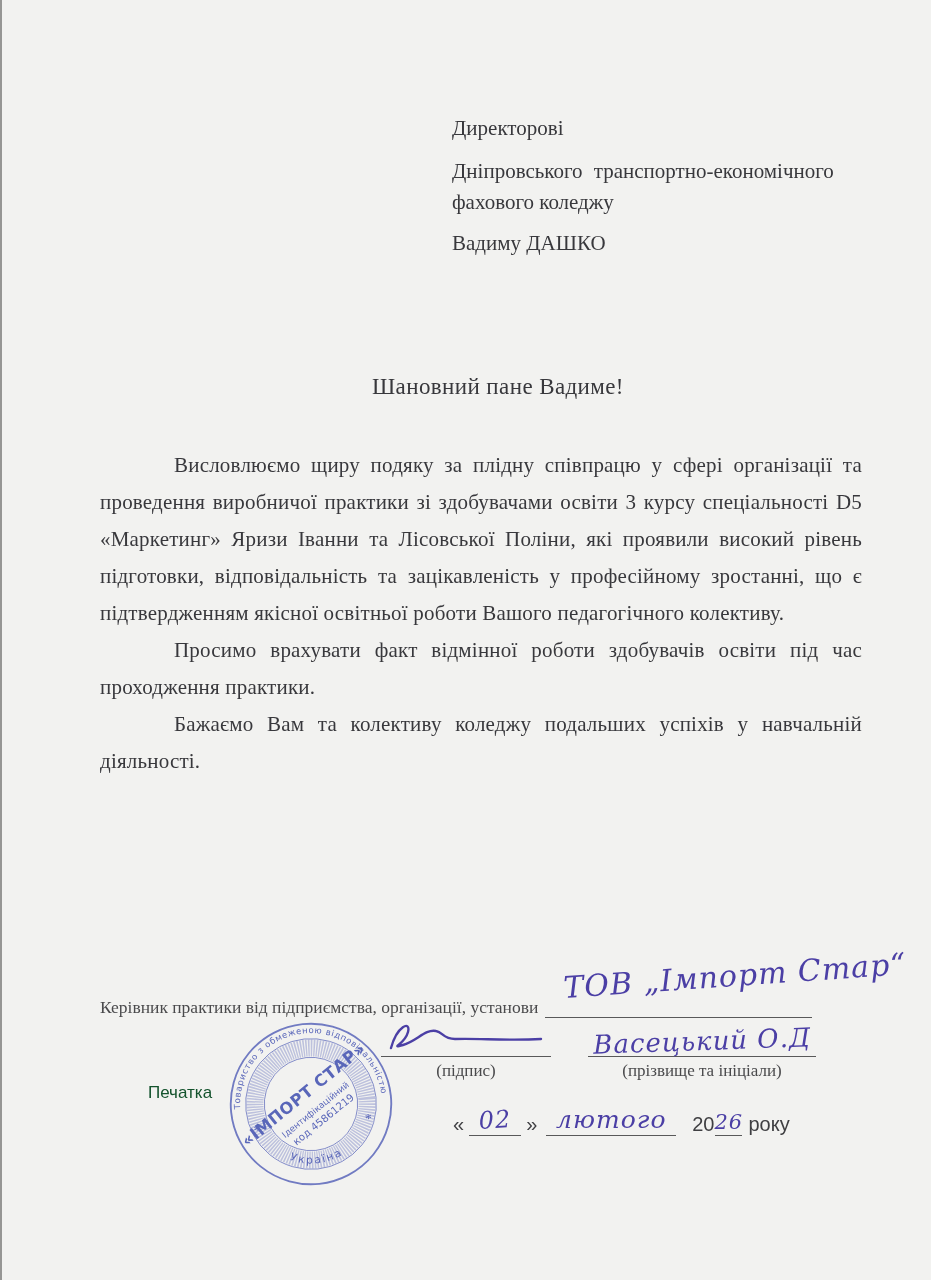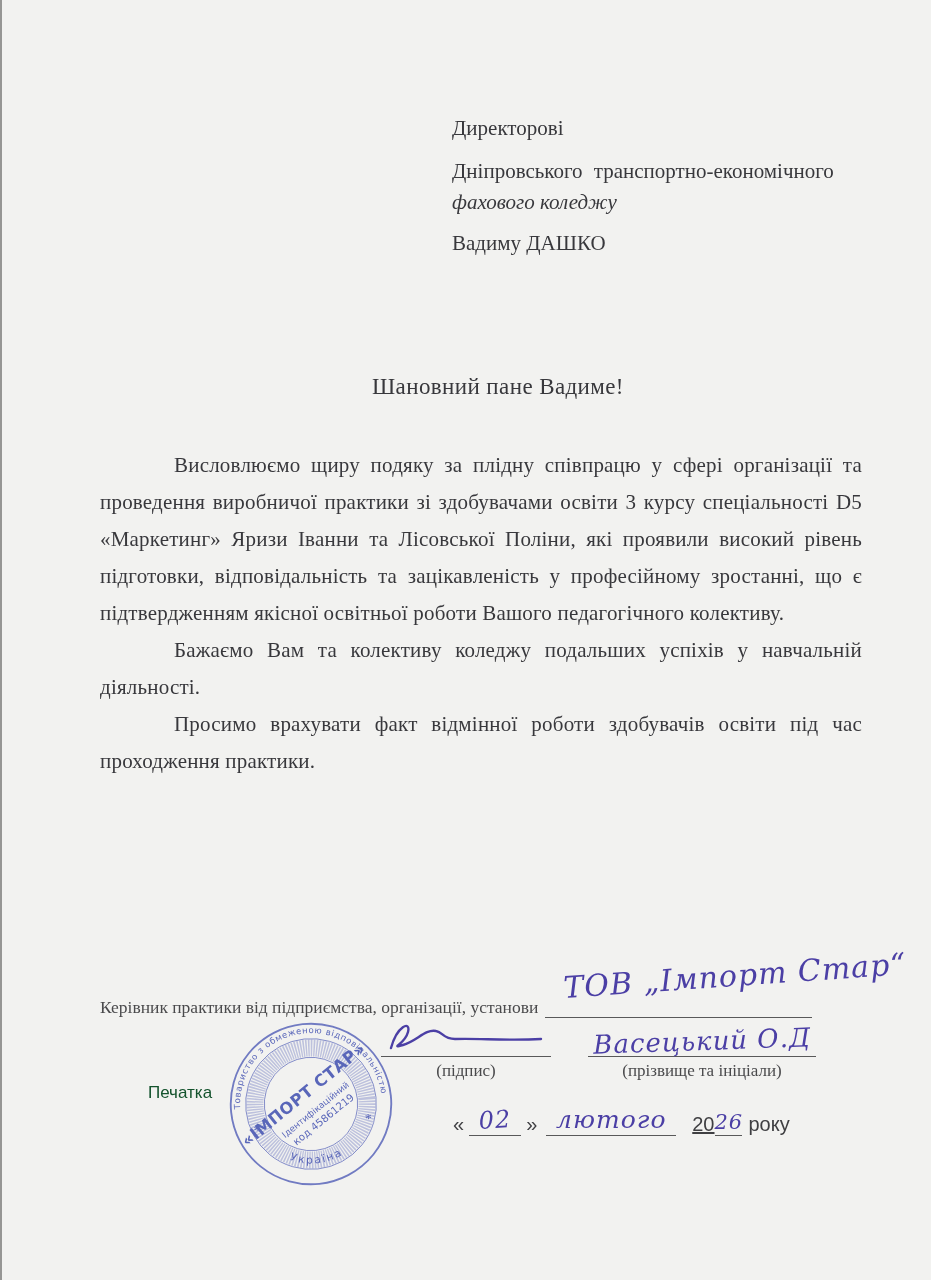--- a/index.html
+++ b/index.html
@@ -21,21 +21,21 @@
     overflow:hidden;
   }
   .page::before{
     content:"";position:absolute;left:0;top:0;bottom:0;width:2px;
     background:#4a4a48;opacity:.55;
   }
   
   .recipient{position:absolute;left:452px;top:116px;width:410px;font-size:21px;}
   .recipient .r1{margin-bottom:15px;}
   .recipient .r2{line-height:31px;word-spacing:6px;}
-  .recipient .r3{line-height:31px;font-style:italic;}
+  .recipient .r3{line-height:31px;}
   .recipient .r4{margin-top:13px;}
   
   .salutation{position:absolute;left:372px;top:374px;font-size:23px;letter-spacing:.4px;}
   
   .body-text{
     position:absolute;left:100px;top:447px;width:762px;
     font-size:21px;line-height:37px;letter-spacing:.2px;
     text-align:justify;
   }
   .body-text p{text-indent:74px;margin:0;}
@@ -76,41 +76,41 @@
   .date-row .dline{
     display:inline-block;border-bottom:1.5px solid #595959;height:24px;position:relative;
   }
   .dl-day{width:52px;margin:0 5px;}
   .dl-month{width:130px;margin-left:9px;}
   .dl-year{width:27px;}
   .date-row .hw{position:absolute;bottom:1px;left:0;right:0;text-align:center;}
   .hw-day{font-size:24px;transform:rotate(-4deg);}
   .hw-month{font-size:25px;}
   .hw-year{font-size:21px;}
-  .yr-prefix{margin-left:16px;text-decoration:underline;}
+  .yr-prefix{margin-left:16px;}
   .suffix{margin-left:7px;}
 </style>
 </head>
 <body>
 
 <div class="page">
 
   <div class="recipient">
     <div class="r1">Директорові</div>
     <div class="r2">Дніпровського транспортно-економічного</div>
     <div class="r3">фахового коледжу</div>
     <div class="r4">Вадиму ДАШКО</div>
   </div>
 
   <div class="salutation">Шановний пане Вадиме!</div>
 
   <div class="body-text">
     <p>Висловлюємо щиру подяку за плідну співпрацю у сфері організації та проведення виробничої практики зі здобувачами освіти 3 курсу спеціальності D5 «Маркетинг» Яризи Іванни та Лісовської Поліни, які проявили високий рівень підготовки, відповідальність та зацікавленість у професійному зростанні, що є підтвердженням якісної освітньої роботи Вашого педагогічного колективу.</p>
+    <p>Просимо врахувати факт відмінної роботи здобувачів освіти під час проходження практики.</p>
     <p>Бажаємо Вам та колективу коледжу подальших успіхів у навчальній діяльності.</p>
-    <p>Просимо врахувати факт відмінної роботи здобувачів освіти під час проходження практики.</p>
   </div>
 
   <div class="sig-label-row">
     <span>Керівник практики від підприємства, організації, установи</span>
     <span class="fill-line"></span>
   </div>
   <div class="hw hw-company">ТОВ „Імпорт Стар“</div>
 
   <div class="sig1">
     <svg class="scribble" viewBox="0 0 170 38">

